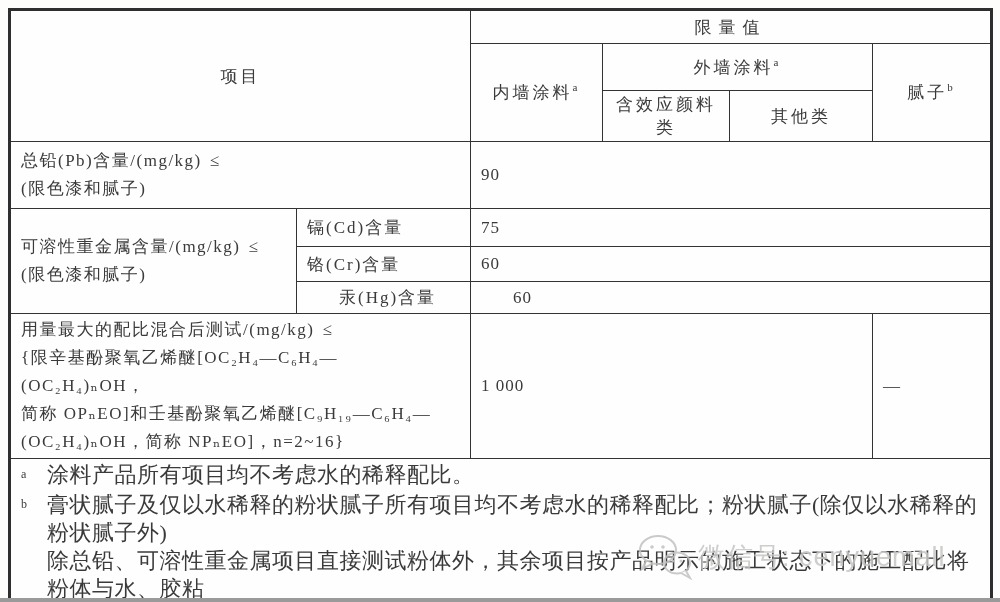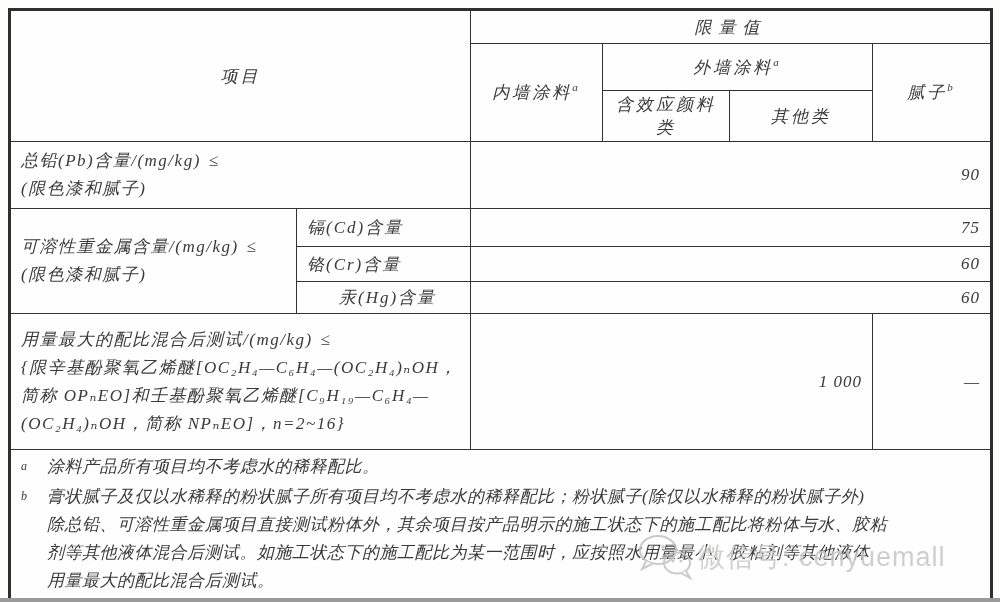--- a/index.html
+++ b/index.html
@@ -22,47 +22,46 @@
     border:3px solid #2e2e2e;
   }
   table.limits th, table.limits td{
     border:1.5px solid #333;
     padding:2px 10px;
     font-size:17px;
     font-weight:normal;
     color:#3a3a3a;
     vertical-align:middle;
     box-sizing:border-box;
-    font-style:italic;
   }
   th.hdr{ text-align:center; letter-spacing:3px; }
   th.hdr-limit{ letter-spacing:7px; height:34px; }
   tr.hr2 th{ height:47px; }
   tr.hr3 th{ height:33px; }
   td.item-cell{
     text-align:left; padding:6px 14px; line-height:28px; letter-spacing:1.5px;
   }
   .flex-line{ display:flex; align-items:center; }
   .le{ letter-spacing:0; padding-left:8px; }
   td.sub-cell{ text-align:left; padding-left:12px; letter-spacing:2px; }
-  td.val{ text-align:right; letter-spacing:1px; }
+  td.val{ text-align:left; letter-spacing:1px; }
   tr.r-lead td{ height:67px; }
   tr.r-cd td{ height:38px; }
   tr.r-cr td{ height:35px;margin-left:8px; }
   tr.r-hg td{ height:32px;padding-left:42px; }
   tr.r-apeo td{ height:136px; }
   td.footnotes{ height:152px; vertical-align:top; padding:10px 18px 6px 44px; }
   .fn{ display:flex; margin-bottom:2px; }
   .fn-marker{
     font-size:12px; line-height:26px; vertical-align:top;
     width:26px; flex:0 0 26px; text-align:left; color:#3a3a3a;
     font-family:"Liberation Serif","DejaVu Serif",serif;
   }
   .fn-text{ flex:1; }
-  .fn-text div{ font-size:17px; line-height:28px; letter-spacing:0.5px; }
+  .fn-text div{ font-size:22px; line-height:28px; letter-spacing:0.5px; }
   sup.ref{ font-size:11px; }
   
   .watermark{
     position:absolute; left:636px; top:532px;
     display:flex; align-items:center; gap:4px;
     z-index:3; pointer-events:none;
     opacity:0.85;
   }
   .wm-text{
     font-family:"Liberation Sans","DejaVu Sans",sans-serif;

